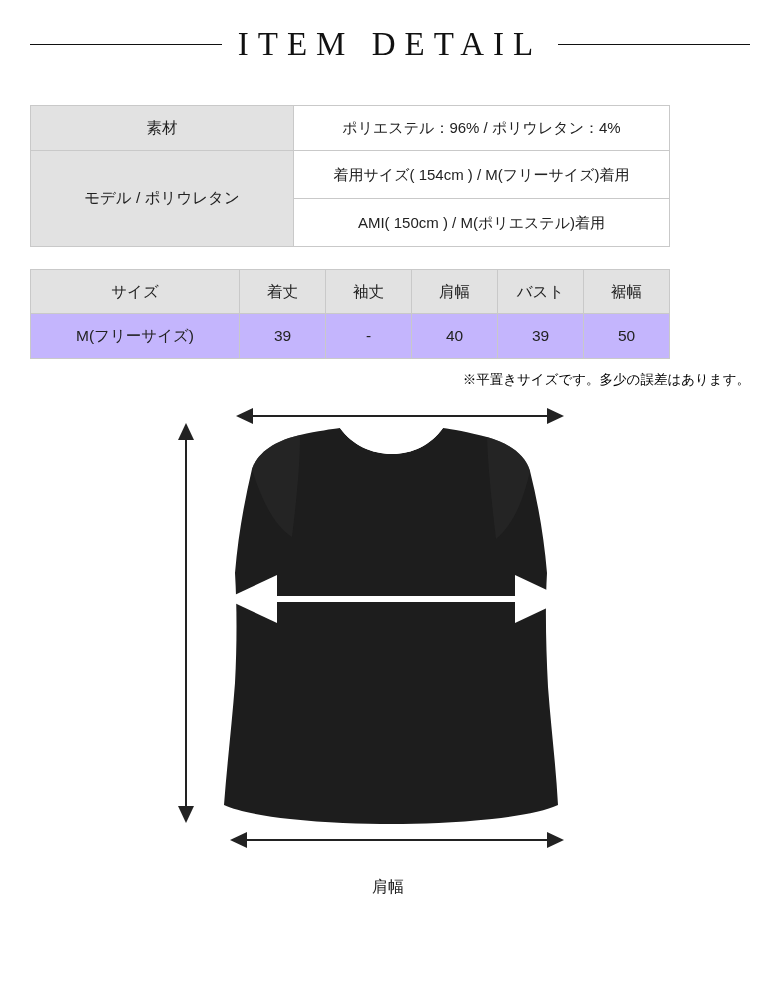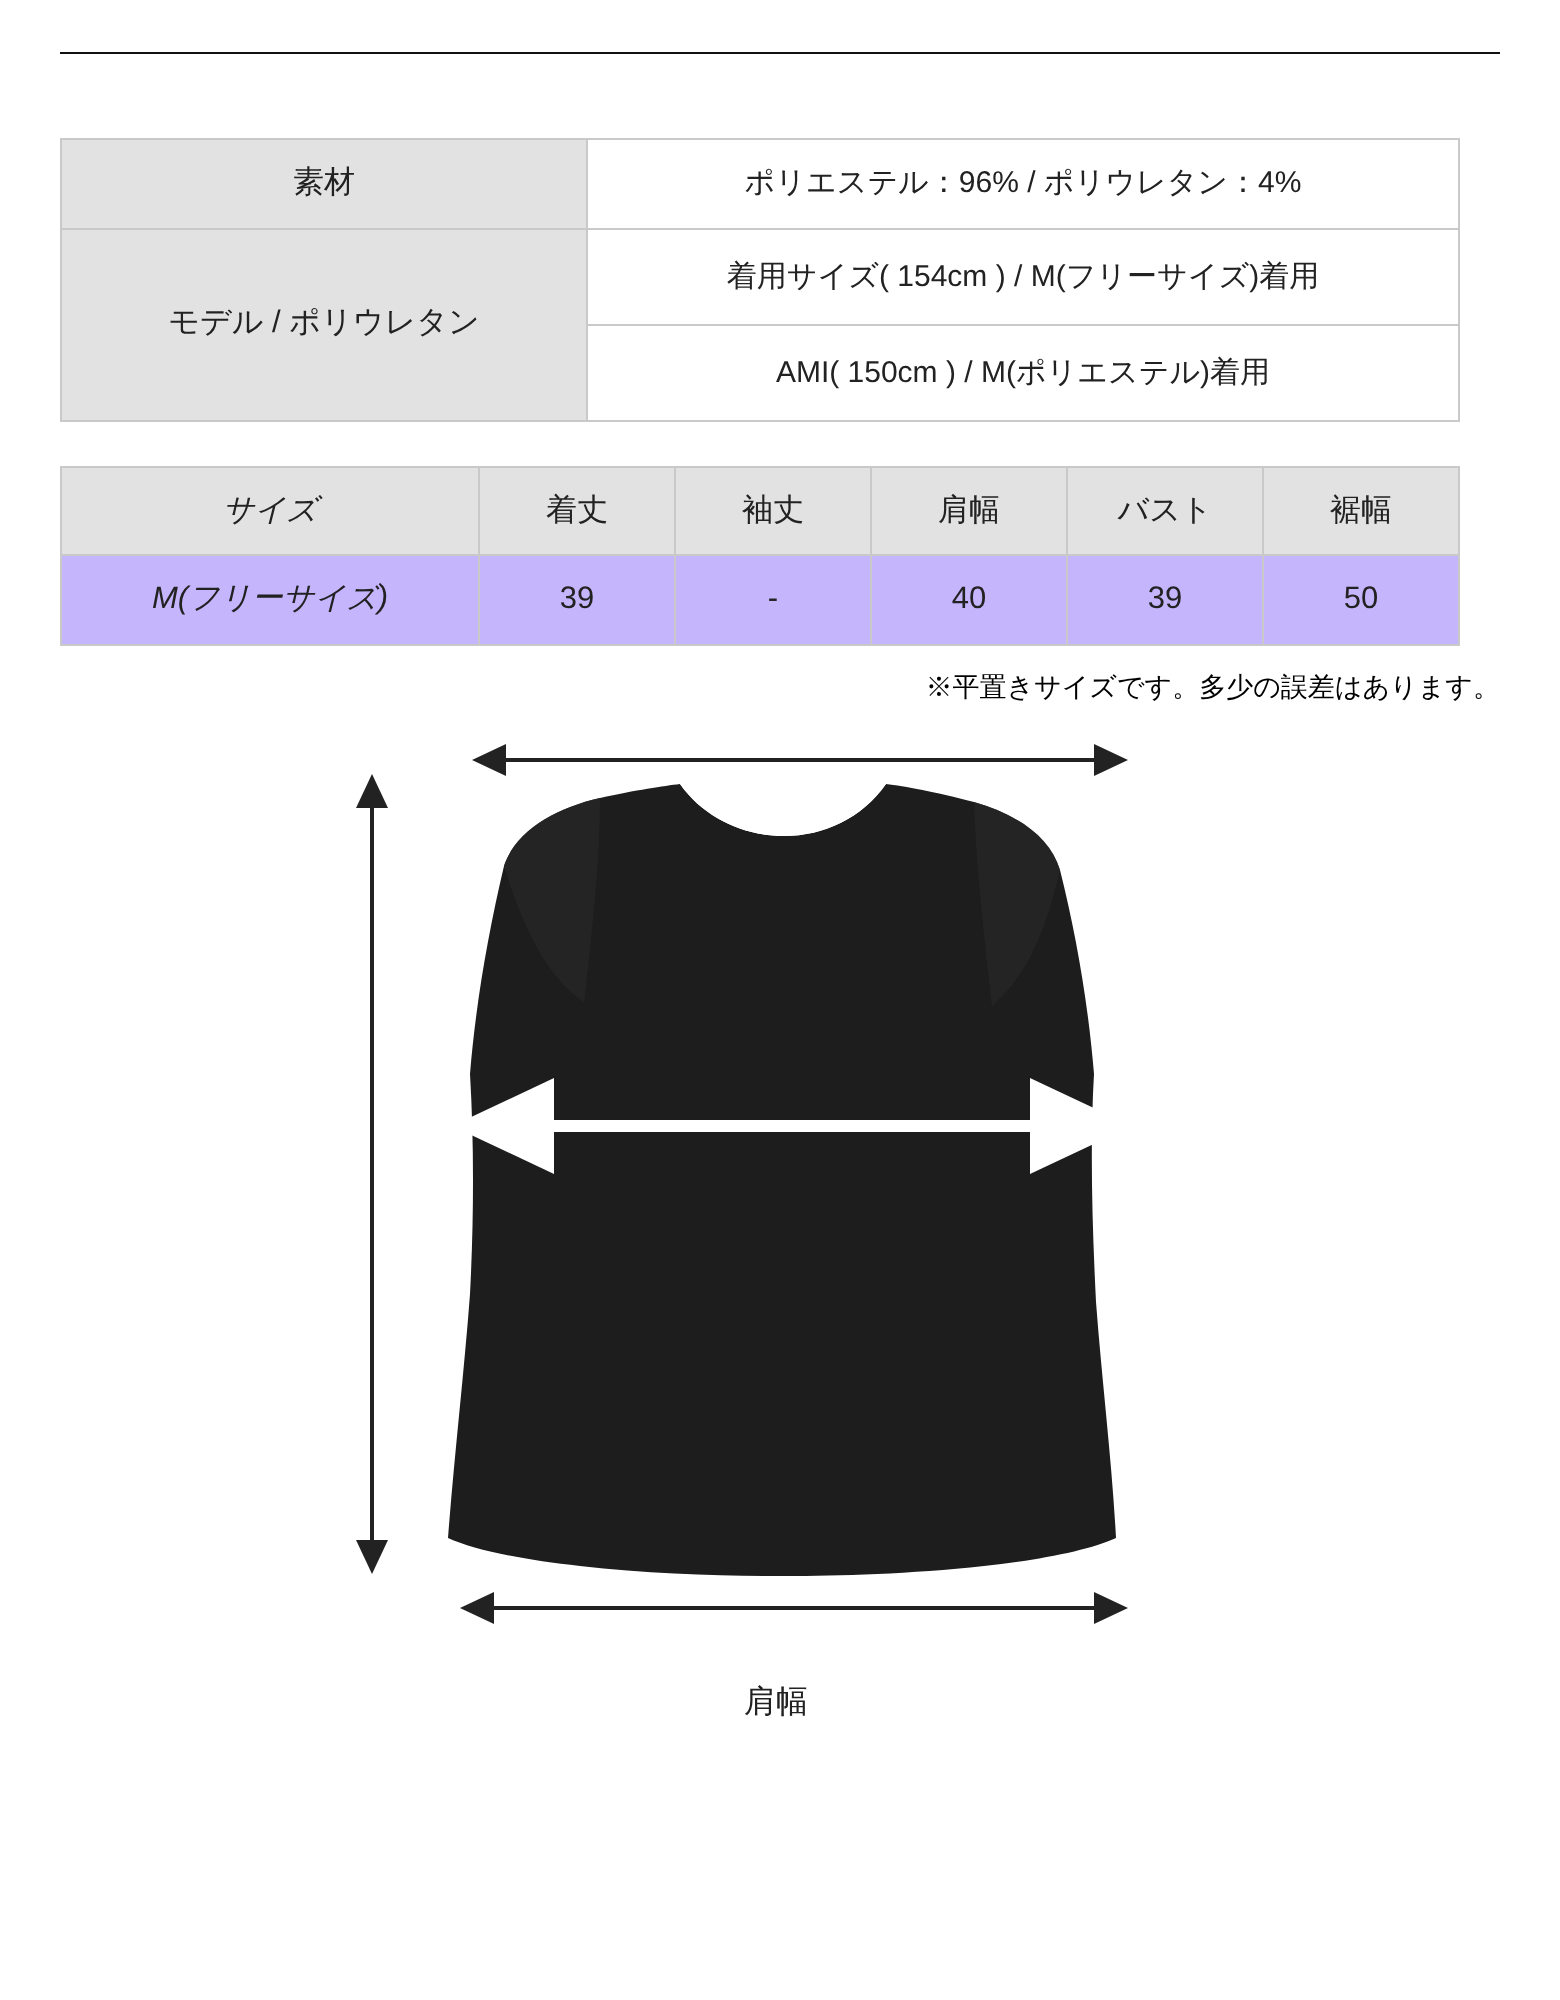--- a/index.html
+++ b/index.html
@@ -37,21 +37,21 @@
     padding: 0 16px;
     white-space: nowrap;
   }
 
   
   .table-wrap {
     margin: 0 30px;
   }
   table.spec {
     border-collapse: collapse;
-    width: 700px;
+    width: 640px;
     table-layout: fixed;
     padding-left: 32px;
   }
   table.spec td, table.spec th {
     border: 1px solid #c9c9c9;
     font-weight: normal;
     font-size: 15.5px;
     color: #222222;
     padding: 11px 6px;
     text-align: center;
@@ -81,21 +81,20 @@
     font-size: 15.5px;
     padding: 13px 4px;
   }
   .size-table td {
     font-size: 16px;
     padding: 13px 4px;
     background: #c4b5fd;
   }
   .size-table th.first, .size-table td.first {
     width: 196px;
-    font-style: italic;
   }
 
   .note {
     margin: 12px 30px 0 0;
     text-align: right;
     font-size: 13.5px;
     color: #000000;
   }
 
   
@@ -113,20 +112,21 @@
     color: #222222;
     white-space: nowrap;
   }
   .lbl-shoulder { left: 372px; top: 470px; }
 </style>
 </head>
 <body>
 
 <div class="title-row">
   <div class="title-rule"></div>
+  <div class="title-text">ITEM DETAIL</div>
   <div class="title-rule"></div>
 </div>
 
 <div class="table-wrap">
   <table class="spec info-table">
     <tbody>
       <tr>
         <td class="label">素材</td>
         <td class="value">ポリエステル：96% / ポリウレタン：4%</td>
       </tr>

